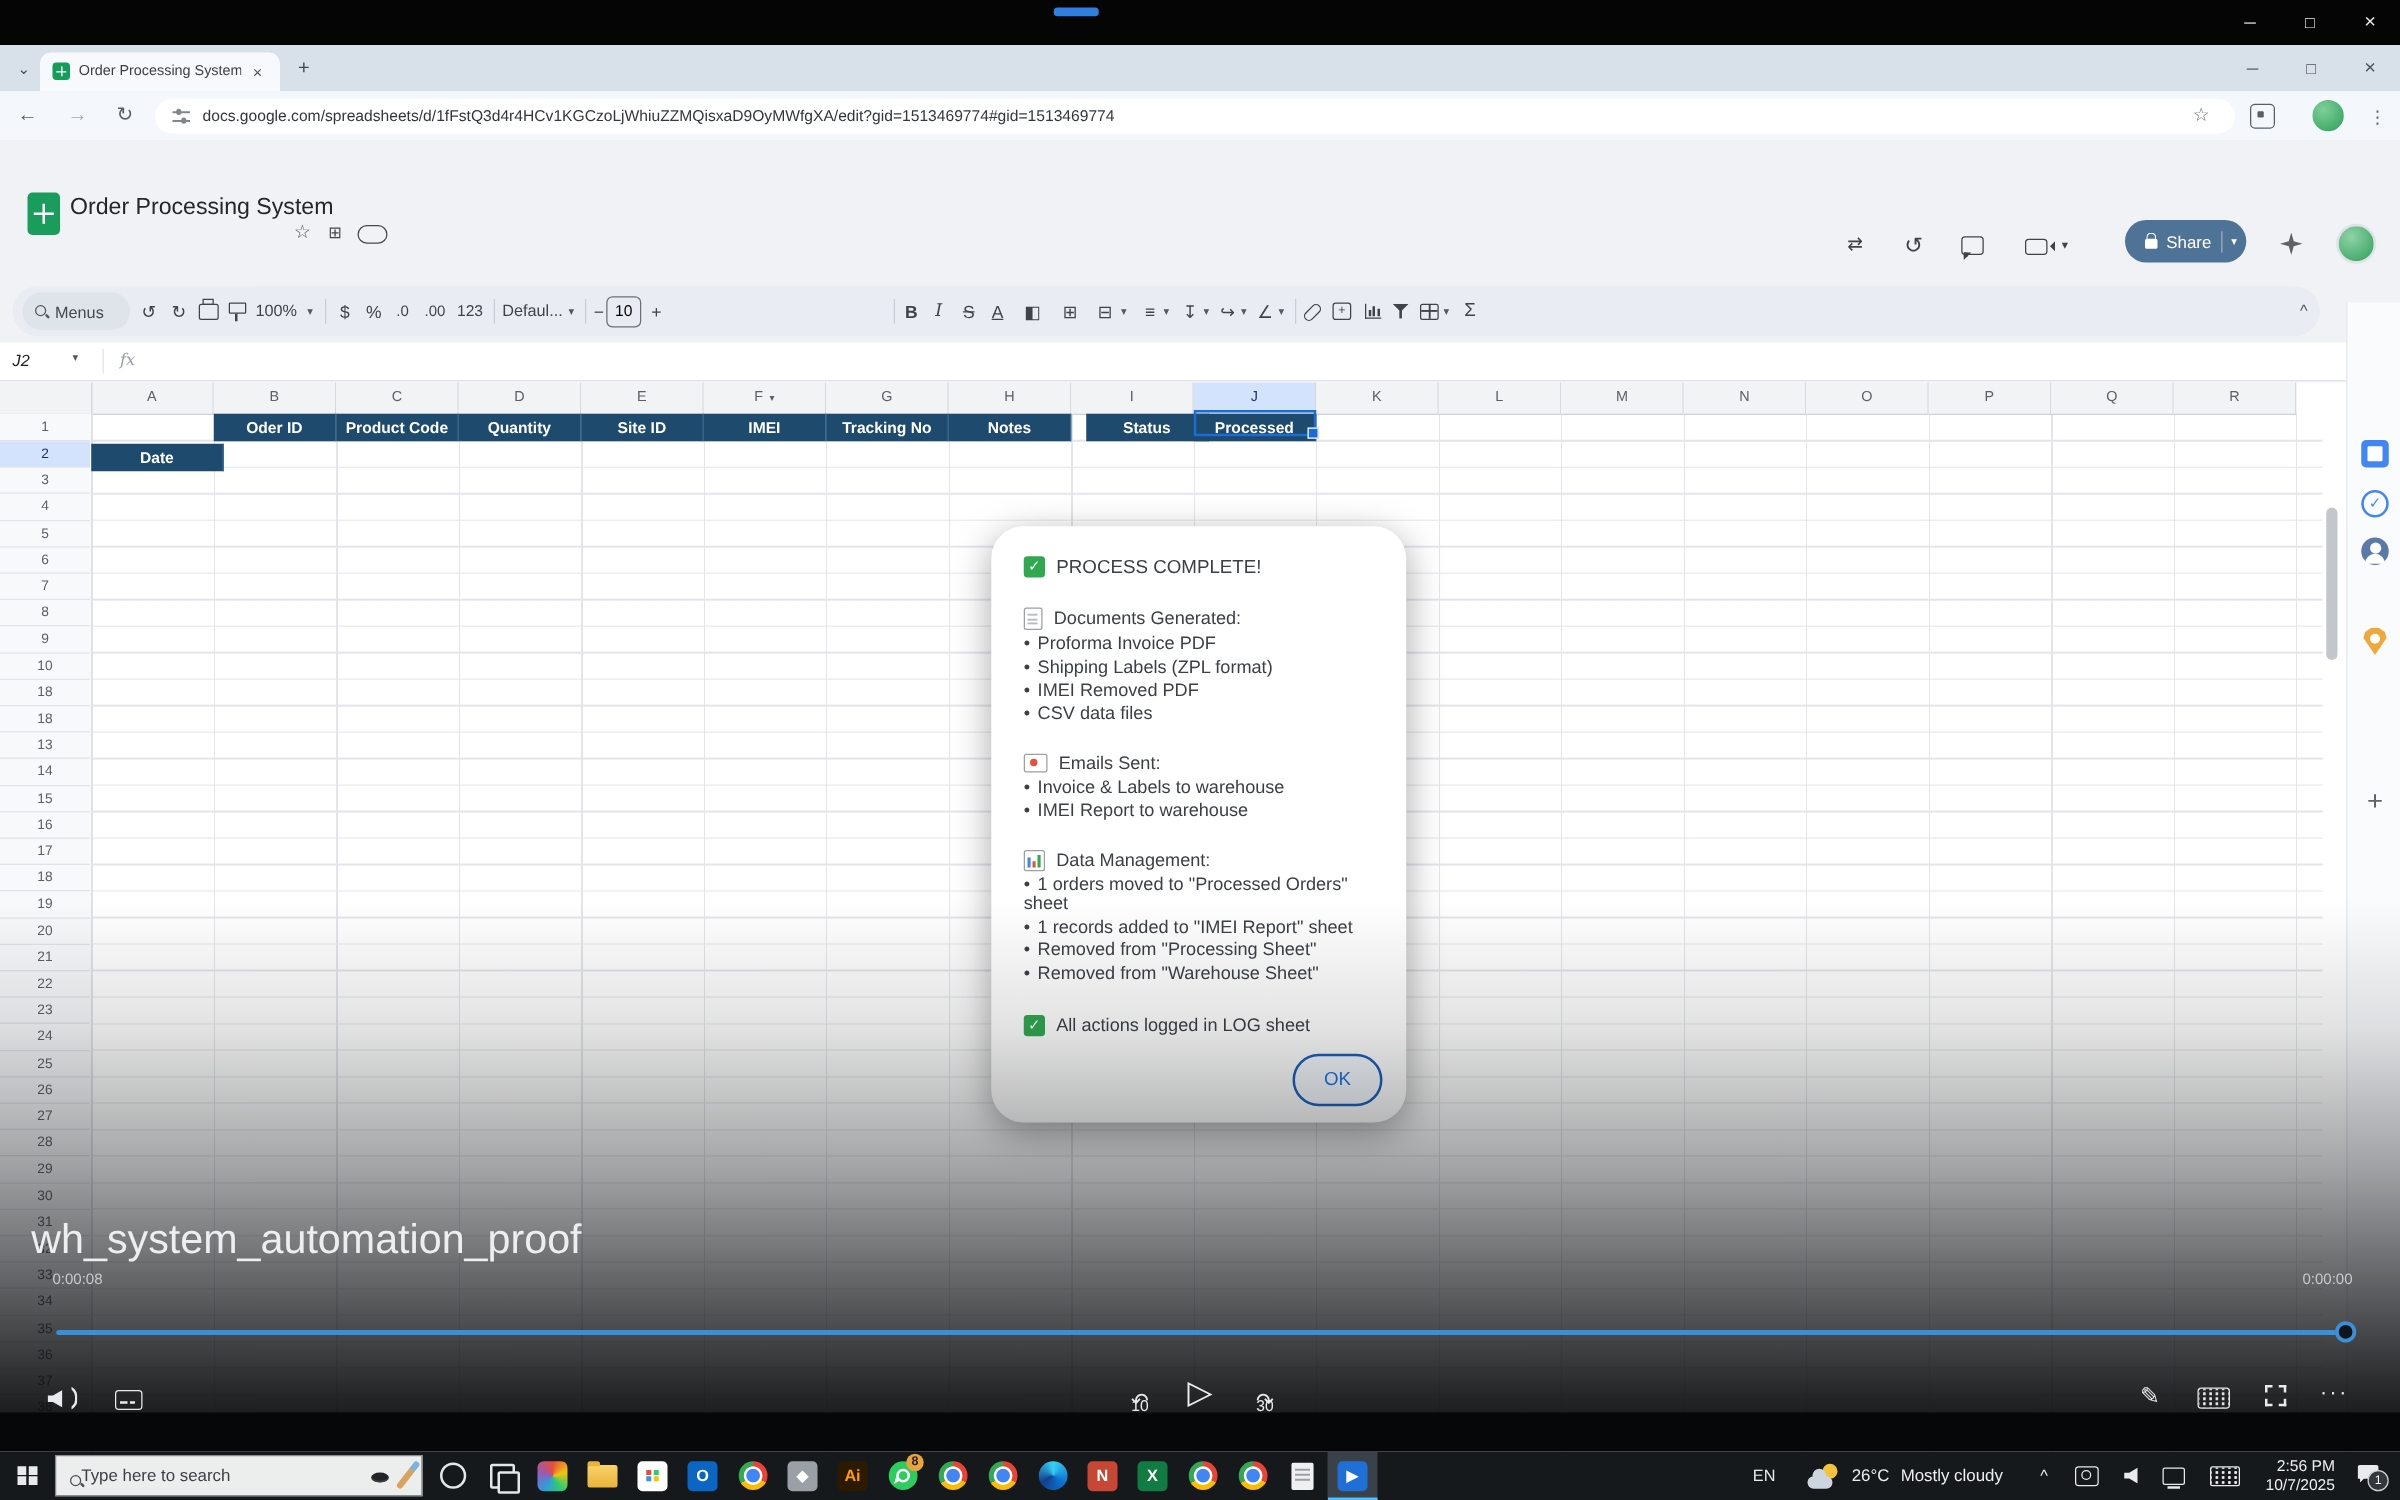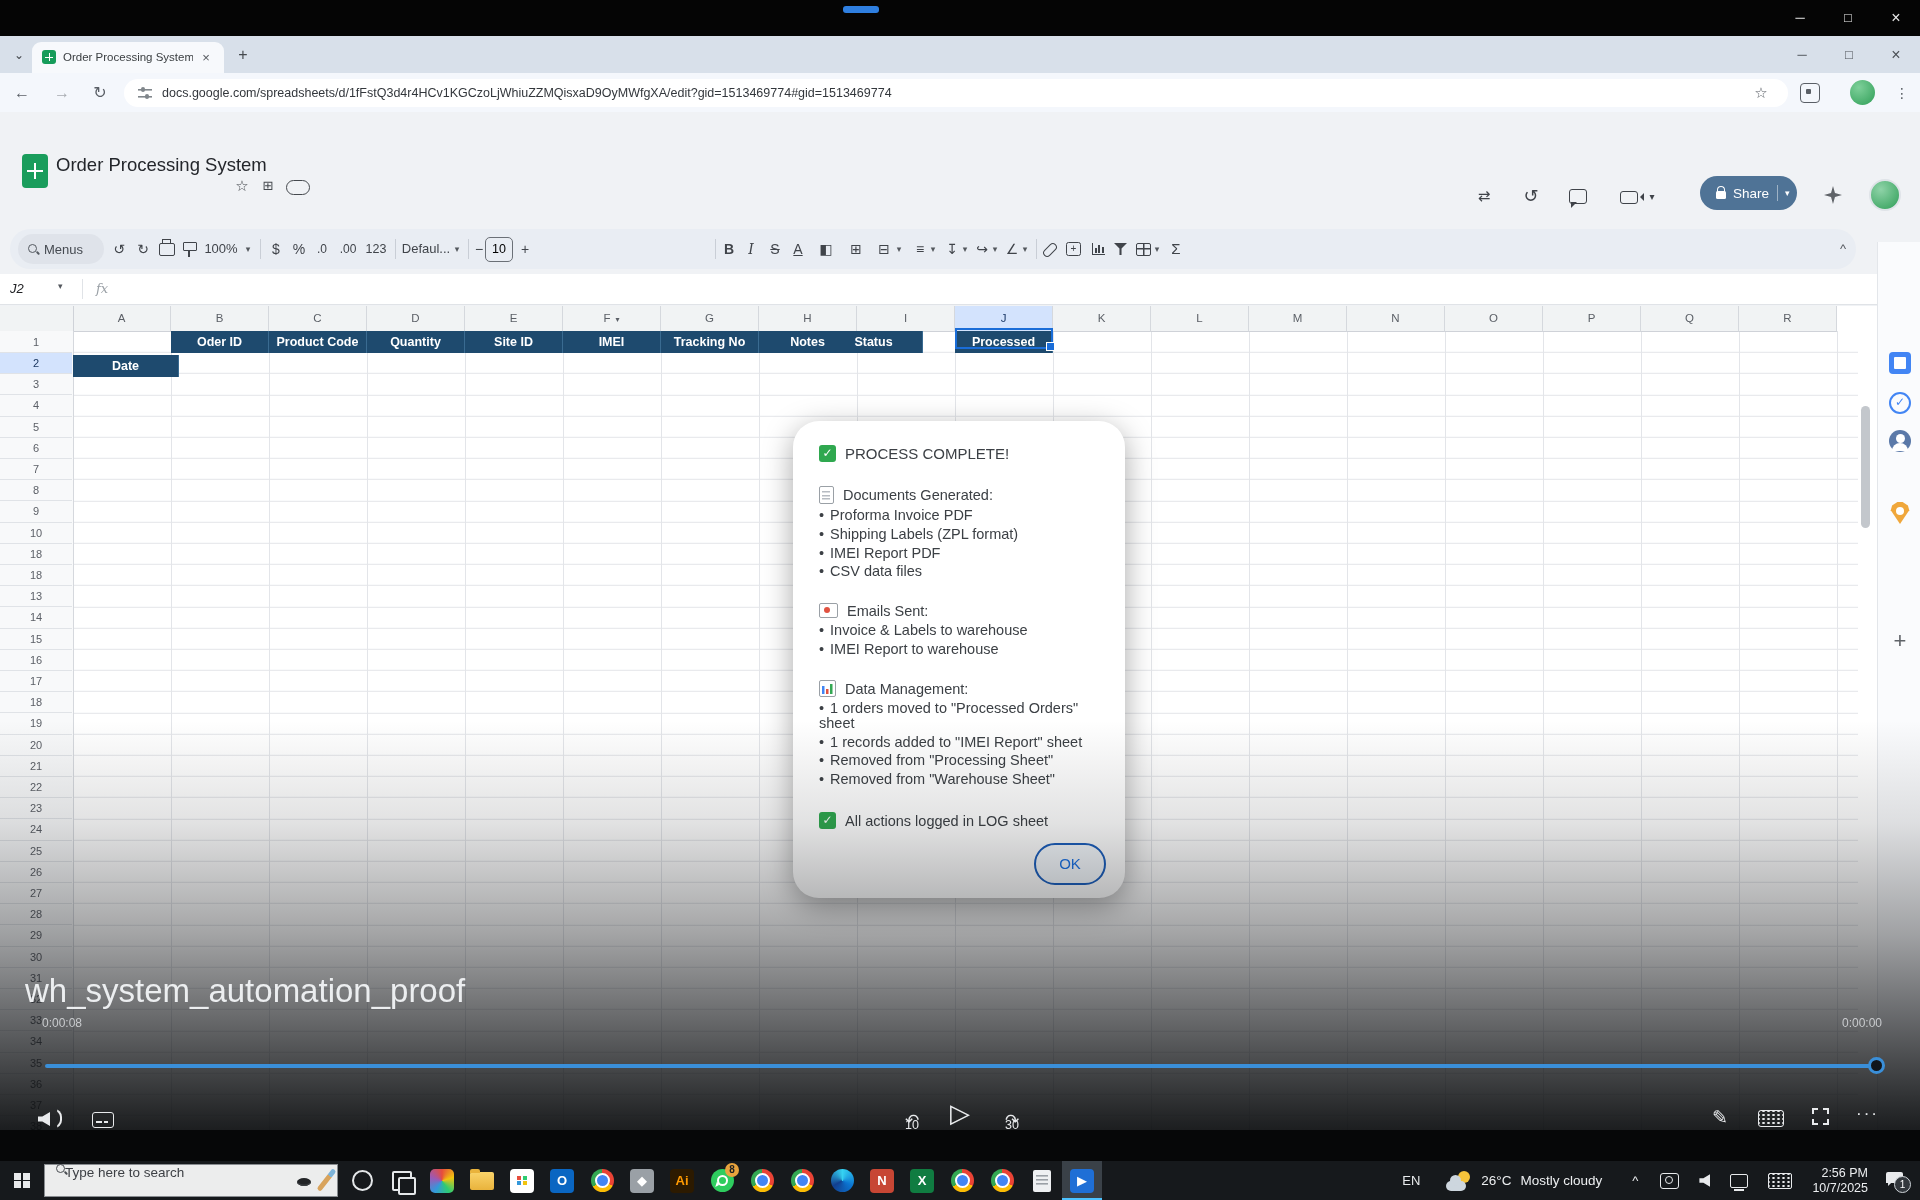--- a/index.html
+++ b/index.html
@@ -193,21 +193,21 @@
     linear-gradient(#e8eaec,#e8eaec) left 0 bottom 0/6px 2px,linear-gradient(#e8eaec,#e8eaec) left 0 bottom 0/2px 6px,
     linear-gradient(#e8eaec,#e8eaec) right 0 bottom 0/6px 2px,linear-gradient(#e8eaec,#e8eaec) right 0 bottom 0/2px 6px;
     background-repeat:no-repeat;}
   #more-ic{left:1856px;top:1104px;font-size:17px;color:#e8eaec;z-index:60;letter-spacing:2px;}
 
   
   #taskbar{left:0;top:1161px;width:1920px;height:39px;background:var(--taskbar);z-index:70;display:flex;align-items:center;}
   #start-btn{width:44px;height:39px;display:flex;align-items:center;justify-content:center;flex:none;}
   #win-logo{display:grid;grid-template-columns:7px 7px;grid-template-rows:7px 7px;gap:1.6px;}
   #win-logo span{background:#e8eaec;}
-  #search-box{width:292px;height:31px;background:#eceded;border:1px solid #888c90;display:flex;align-items:flex-start;flex:none;position:relative;}
+  #search-box{width:292px;height:31px;background:#eceded;border:1px solid #888c90;display:flex;align-items:center;flex:none;position:relative;}
   #search-box .mag::before{border-color:#4a4e53;}
   #search-box .mag::after{background:#4a4e53;}
   #search-box .mag{margin:0 9px 0 11px;position:relative;top:-1px;}
   #search-ph{font-size:13.5px;color:#3d4045;}
   #puck{position:absolute;right:26px;top:13px;width:14px;height:8px;border-radius:50%;background:#222527;box-shadow:0 -1.5px 0 #3a3e41 inset;}
   #stick{position:absolute;right:8px;top:2px;width:5px;height:26px;border-radius:3px;background:linear-gradient(#7db3d8 30%,#d8a35c 30%);transform:rotate(38deg);}
   #tb-icons{display:flex;align-items:center;height:39px;margin-left:4px;}
   .tb-slot{width:40px;height:39px;display:flex;align-items:center;justify-content:center;position:relative;flex:none;}
   .tb-slot.active{background:#3a4148;box-shadow:0 -2px 0 #4cc2ff inset;}
   .tile{width:24px;height:24px;border-radius:4px;display:flex;align-items:center;justify-content:center;font-size:13px;font-weight:bold;}
@@ -444,21 +444,21 @@
           </div>
         <div class="abs" id="headerrow" style="left:73px;top:25px;width:1785px;height:22px">
             <div class="hcell" style="left: 0px; width: 106px; margin-top: 24px;">Date</div>
             <div class="hcell" style="left: 98px; width: 98px;">Oder ID</div>
             <div class="hcell" style="left: 196px; width: 98px;">Product Code</div>
             <div class="hcell" style="left: 294px; width: 98px;">Quantity</div>
             <div class="hcell" style="left: 392px; width: 98px;">Site ID</div>
             <div class="hcell" style="left: 490px; width: 98px;">IMEI</div>
             <div class="hcell" style="left: 588px; width: 98px;">Tracking No</div>
             <div class="hcell" style="left: 686px; width: 98px;">Notes</div>
-            <div class="hcell" style="left: 752px; width: 98px;">Status</div>
+            <div class="hcell" style="left: 796px; width: 98px;">Status</div>
             <div class="hcell" style="left: 882px; width: 98px;">Processed</div>
           </div>
         <div class="abs" id="selcell">
           <div class="abs" id="selhandle"></div>
         </div>
         <div class="abs" id="vscroll"></div>
       </div>
 
       <div class="abs" id="sidepanel">
         <div class="sp-ic" id="sp-cal" style="top:110px"></div>
@@ -475,21 +475,21 @@
       <span class="ic-check">✓</span>
       <span>PROCESS COMPLETE!</span>
     </div>
     <div id="dlg-body">
         <div class="dlg-section-h">
           <span class="ic-doc"></span>
           <span>Documents Generated:</span>
         </div>
         <div class="dlg-item"><span class="bt">•</span><span>Proforma Invoice PDF</span></div>
         <div class="dlg-item"><span class="bt">•</span><span>Shipping Labels (ZPL format)</span></div>
-        <div class="dlg-item"><span class="bt">•</span><span>IMEI Report PDF</span></div>
+        <div class="dlg-item"><span class="bt">•</span><span>IMEI Removed PDF</span></div>
         <div class="dlg-item"><span class="bt">•</span><span>CSV data files</span></div>
         <div class="dlg-section-h">
           <span class="ic-mail"></span>
           <span>Emails Sent:</span>
         </div>
         <div class="dlg-item"><span class="bt">•</span><span>Invoice &amp; Labels to warehouse</span></div>
         <div class="dlg-item"><span class="bt">•</span><span>IMEI Report to warehouse</span></div>
         <div class="dlg-section-h">
           <span class="ic-chart"></span>
           <span>Data Management:</span>

